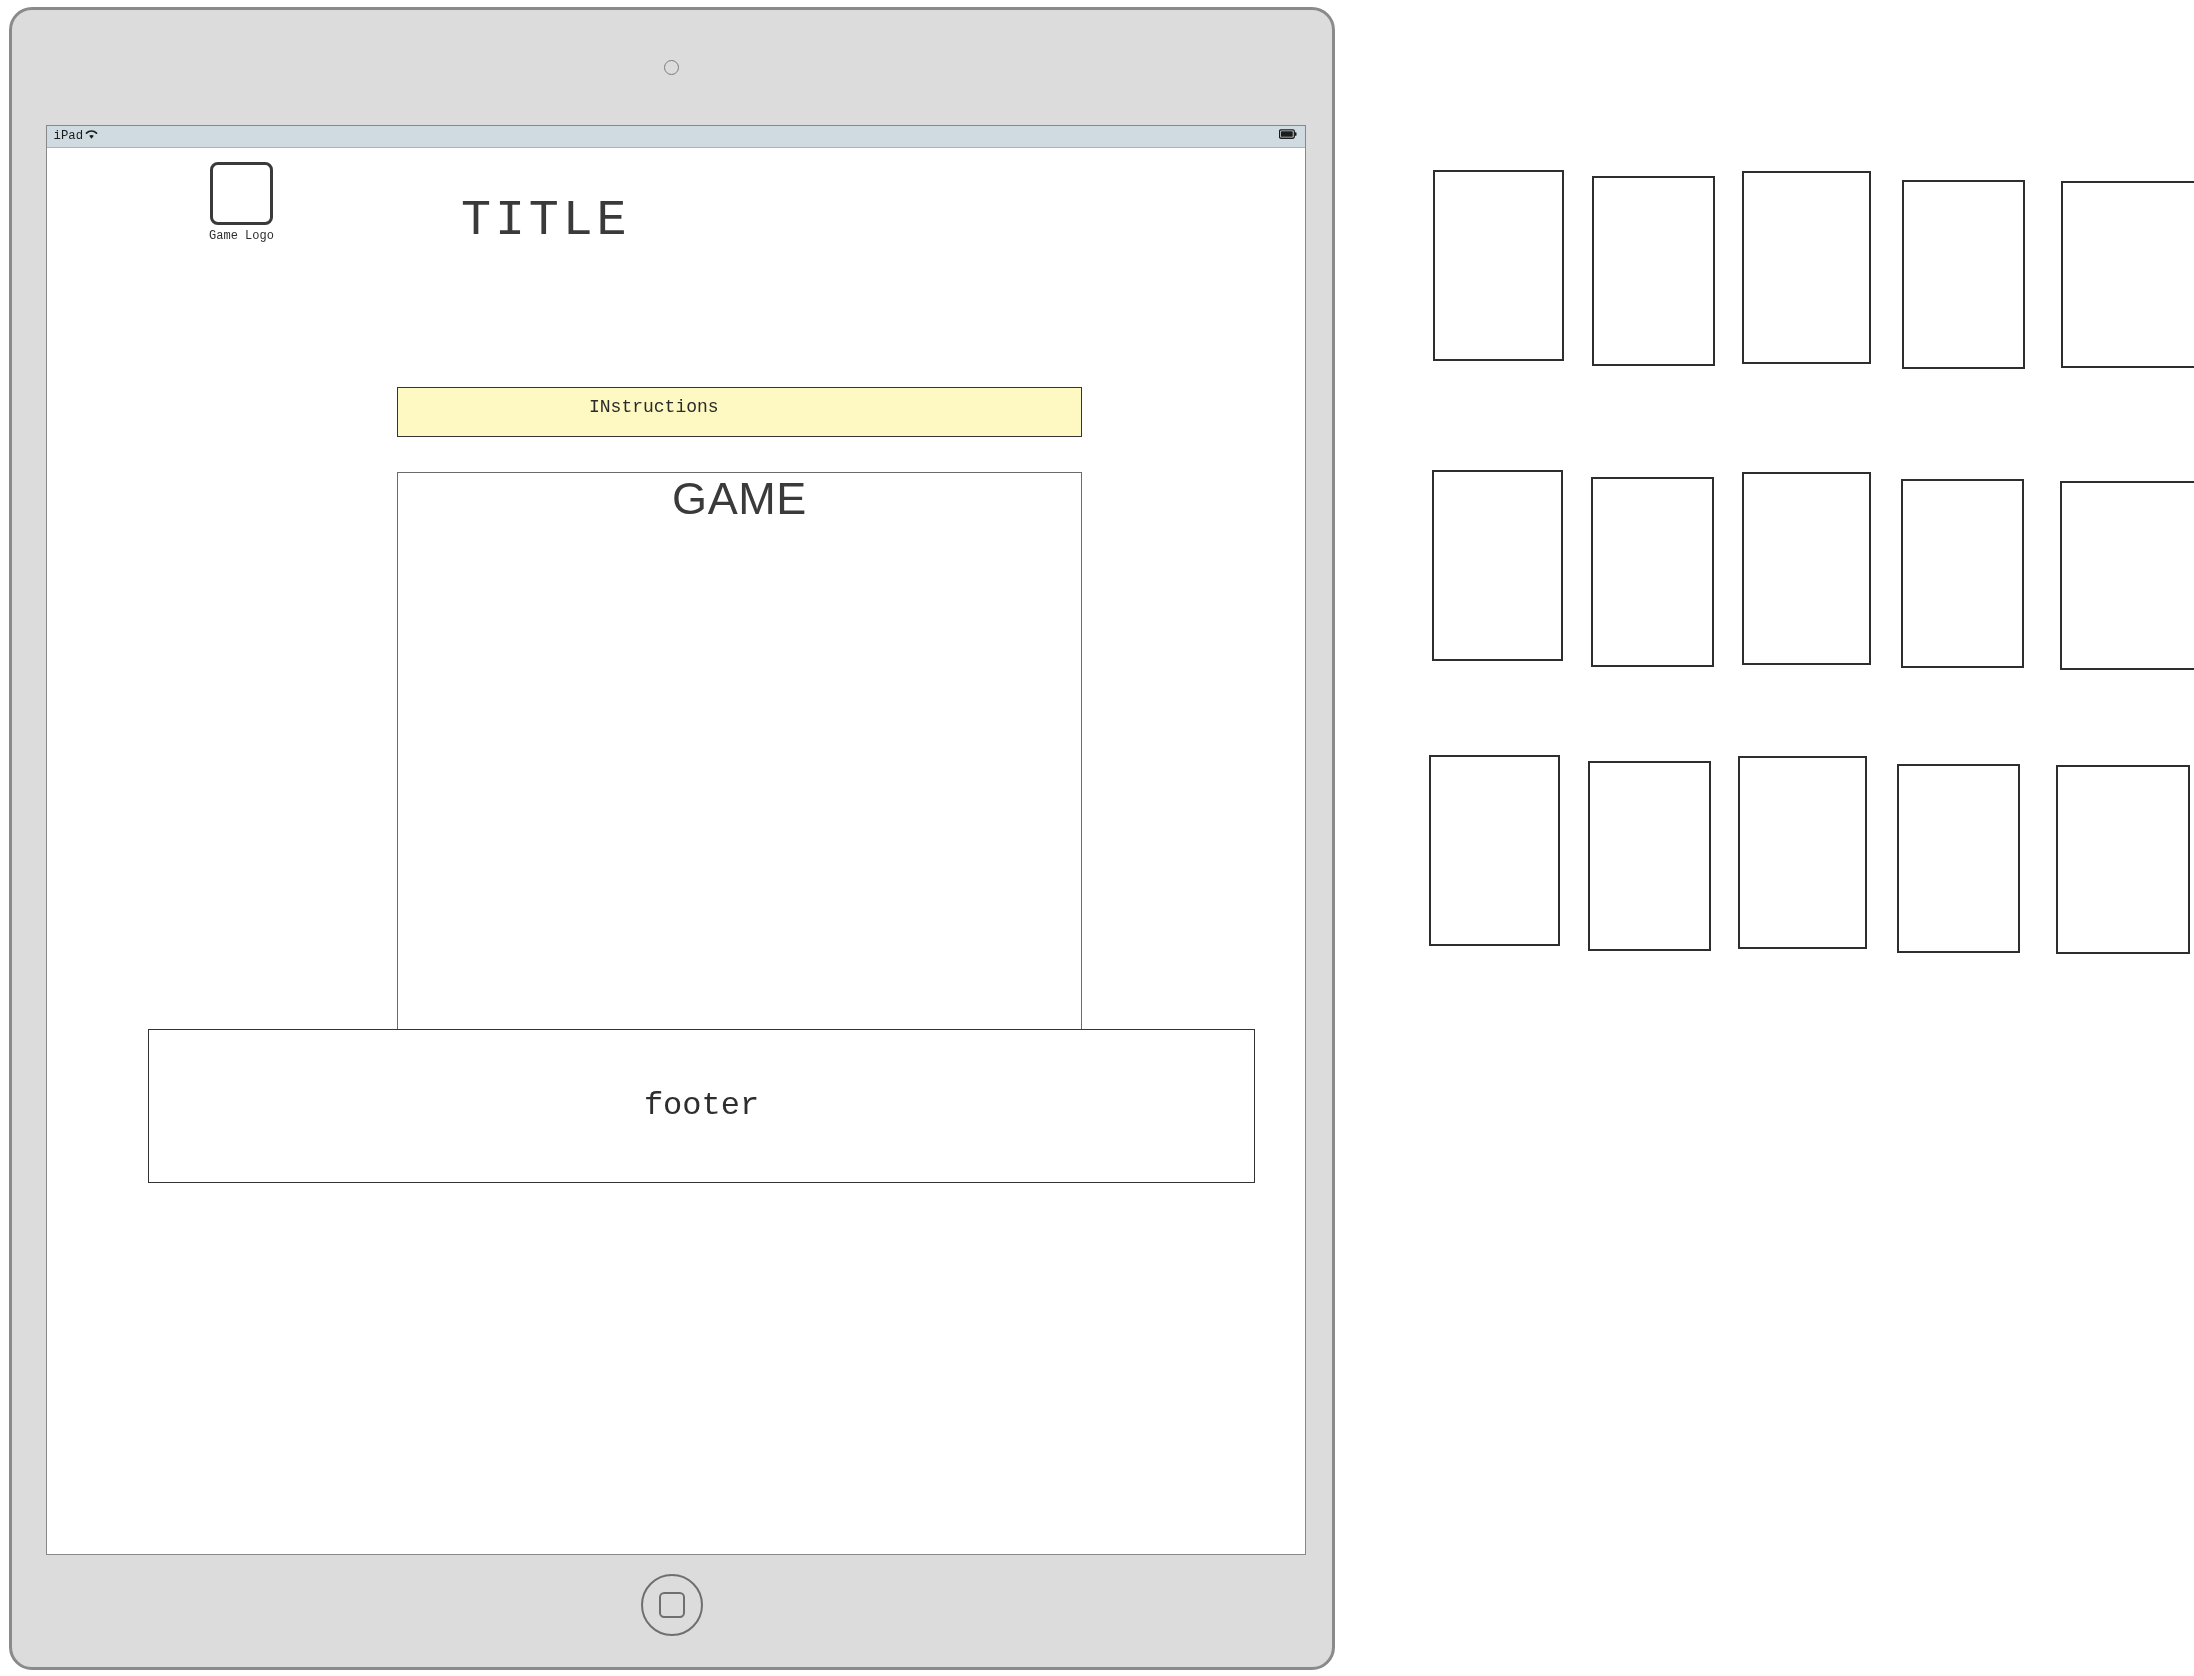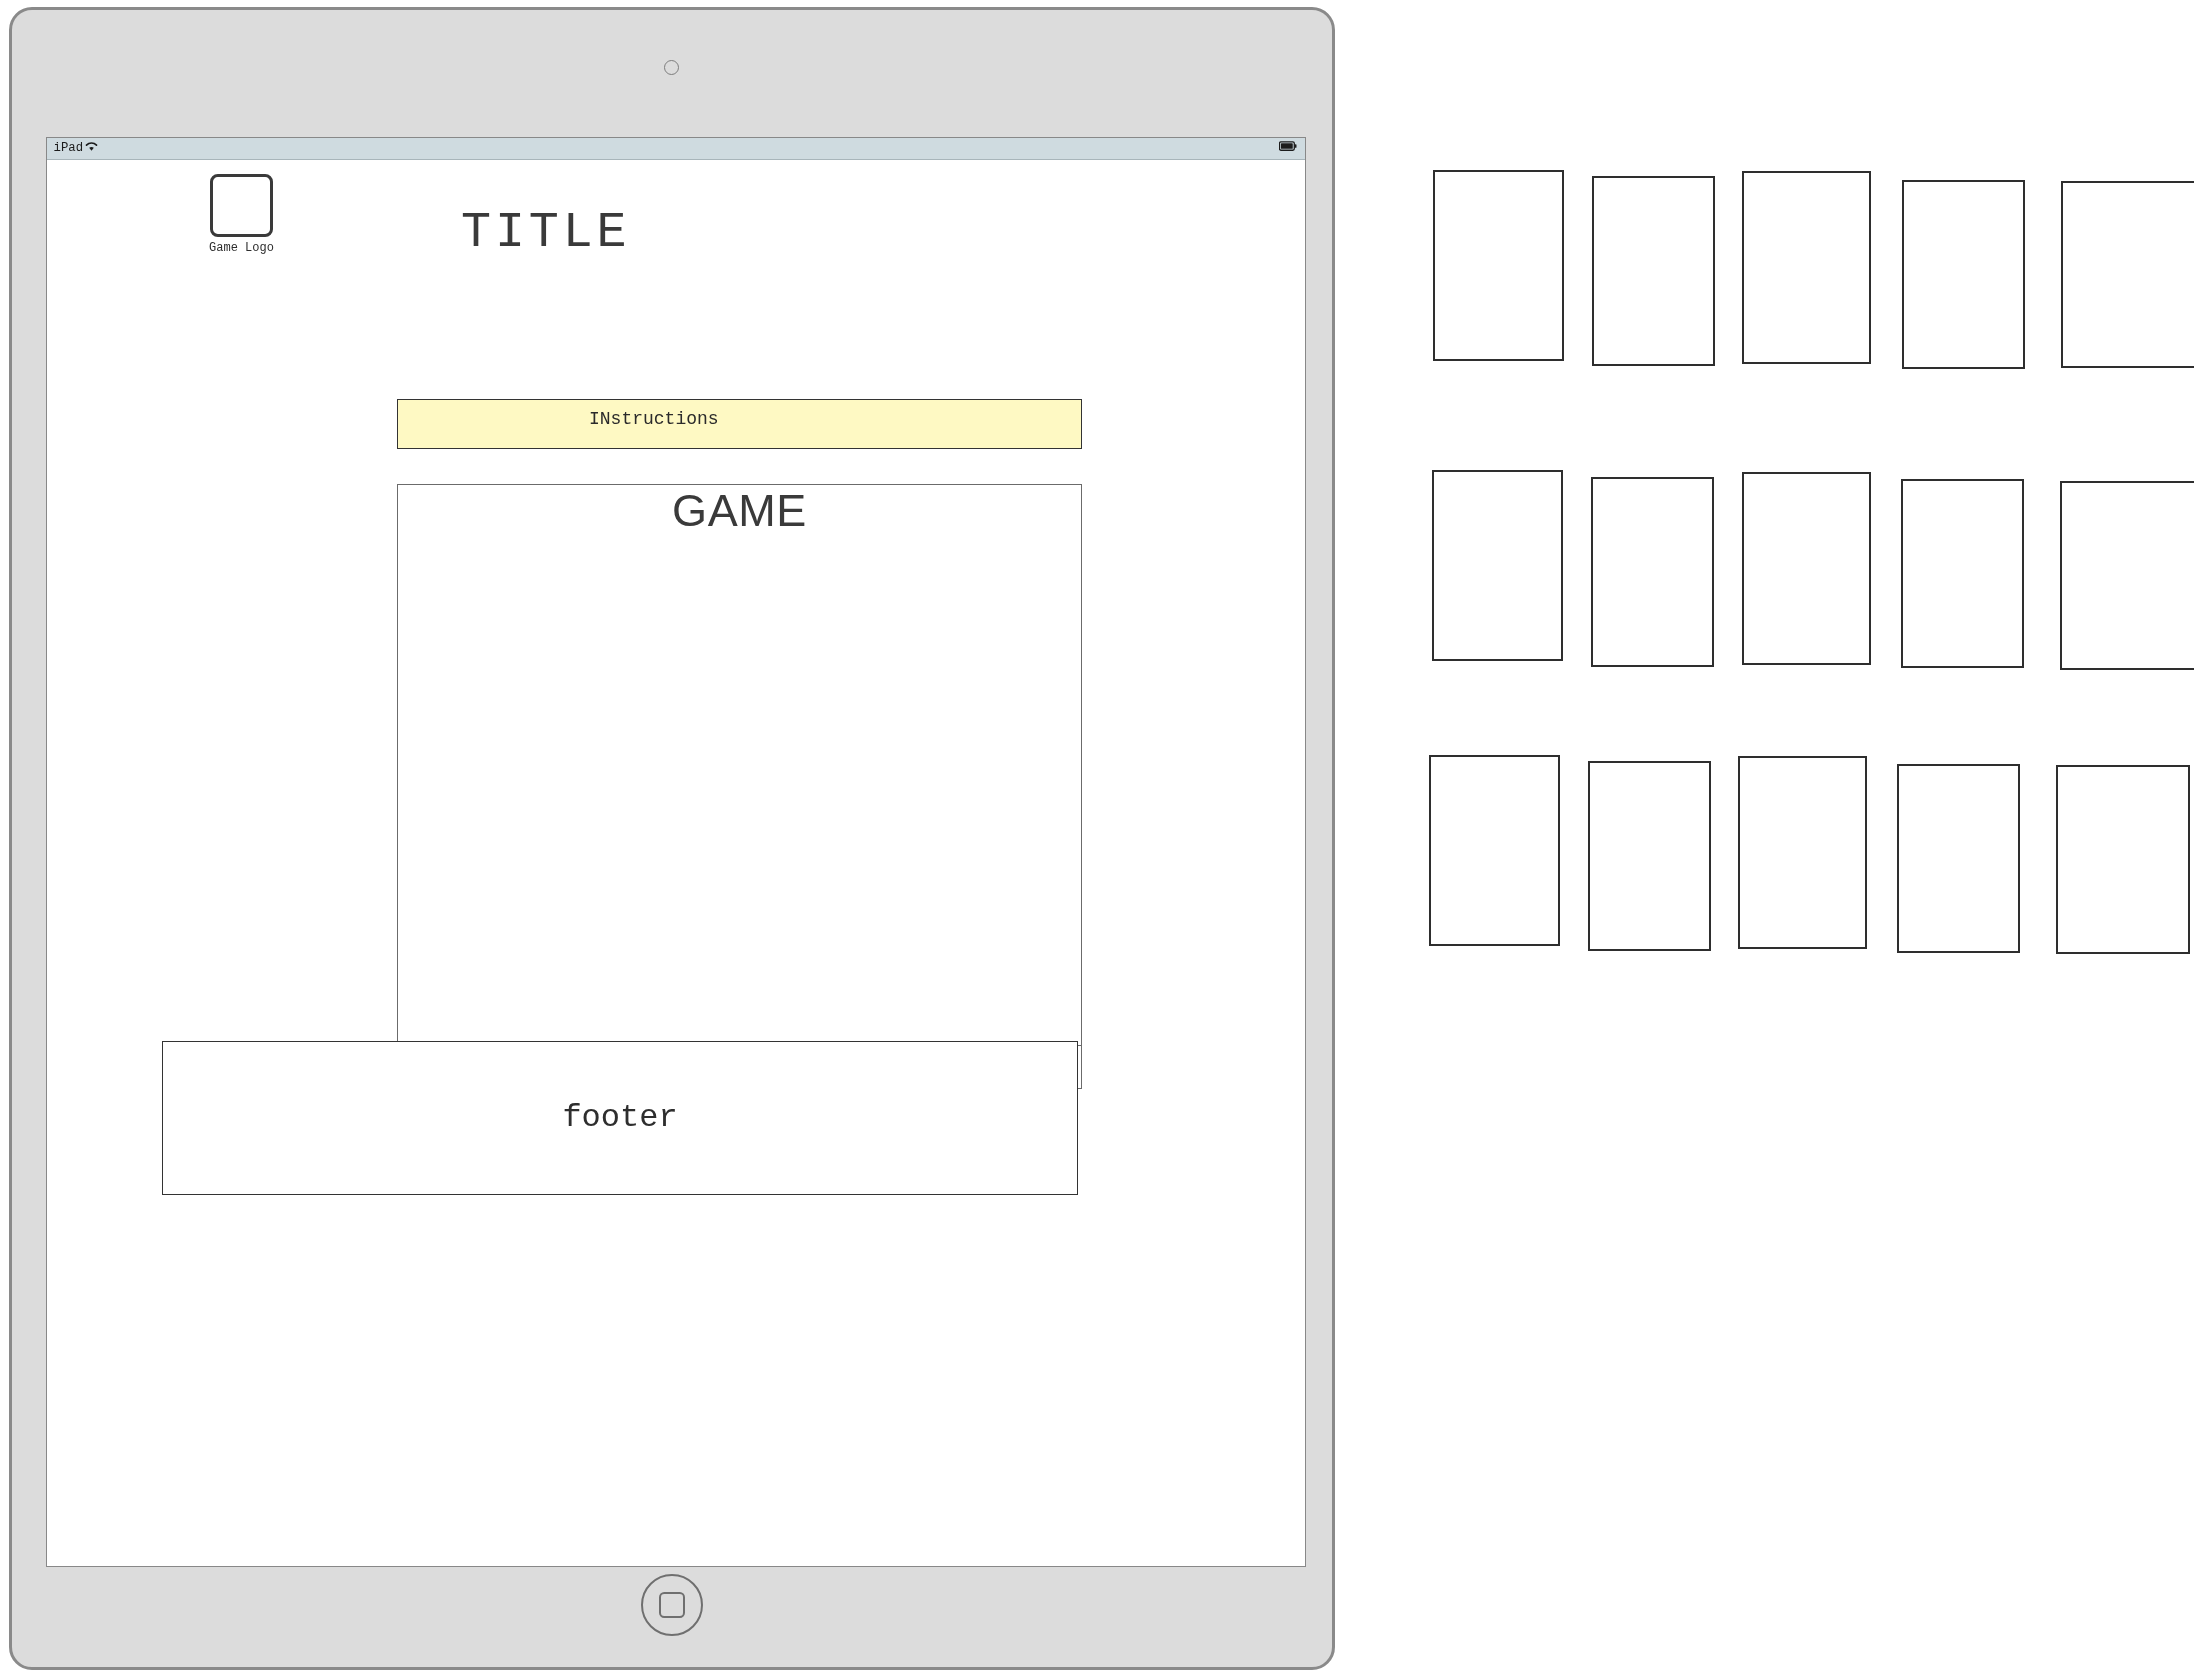--- a/index.html
+++ b/index.html
@@ -67,21 +67,20 @@
   #ipad-screen {
     position: absolute;
     left: 34px;
     top: 115px;
     width: 1260px;
     height: 1430px;
     background: #ffffff;
     border: 1.9px solid #888888;
     box-sizing: border-box;
     overflow: hidden;
-    margin-top: 12px;
   }
 
   
   #status-bar {
     position: absolute;
     left: 0;
     top: 0;
     width: 100%;
     height: 22px;
     background: #cfdbe0;
@@ -248,23 +247,23 @@
     bottom: 0;
     width: 22%;
     background: #9a9a9a;
   }
   #volume-icon { flex: 0 0 auto; }
   #fullscreen-icon { flex: 0 0 auto; }
 
   
   #footer-box {
     position: absolute;
-    left: 115px;
+    left: 101px;
     top: 903px;
-    width: 916px;
+    width: 1107px;
     height: 154px;
     border: 1.9px solid #333333;
     background: #ffffff;
     box-sizing: border-box;
     display: flex;
     align-items: center;
     justify-content: center;
   }
   #footer-text {
     font-size: 32px;

